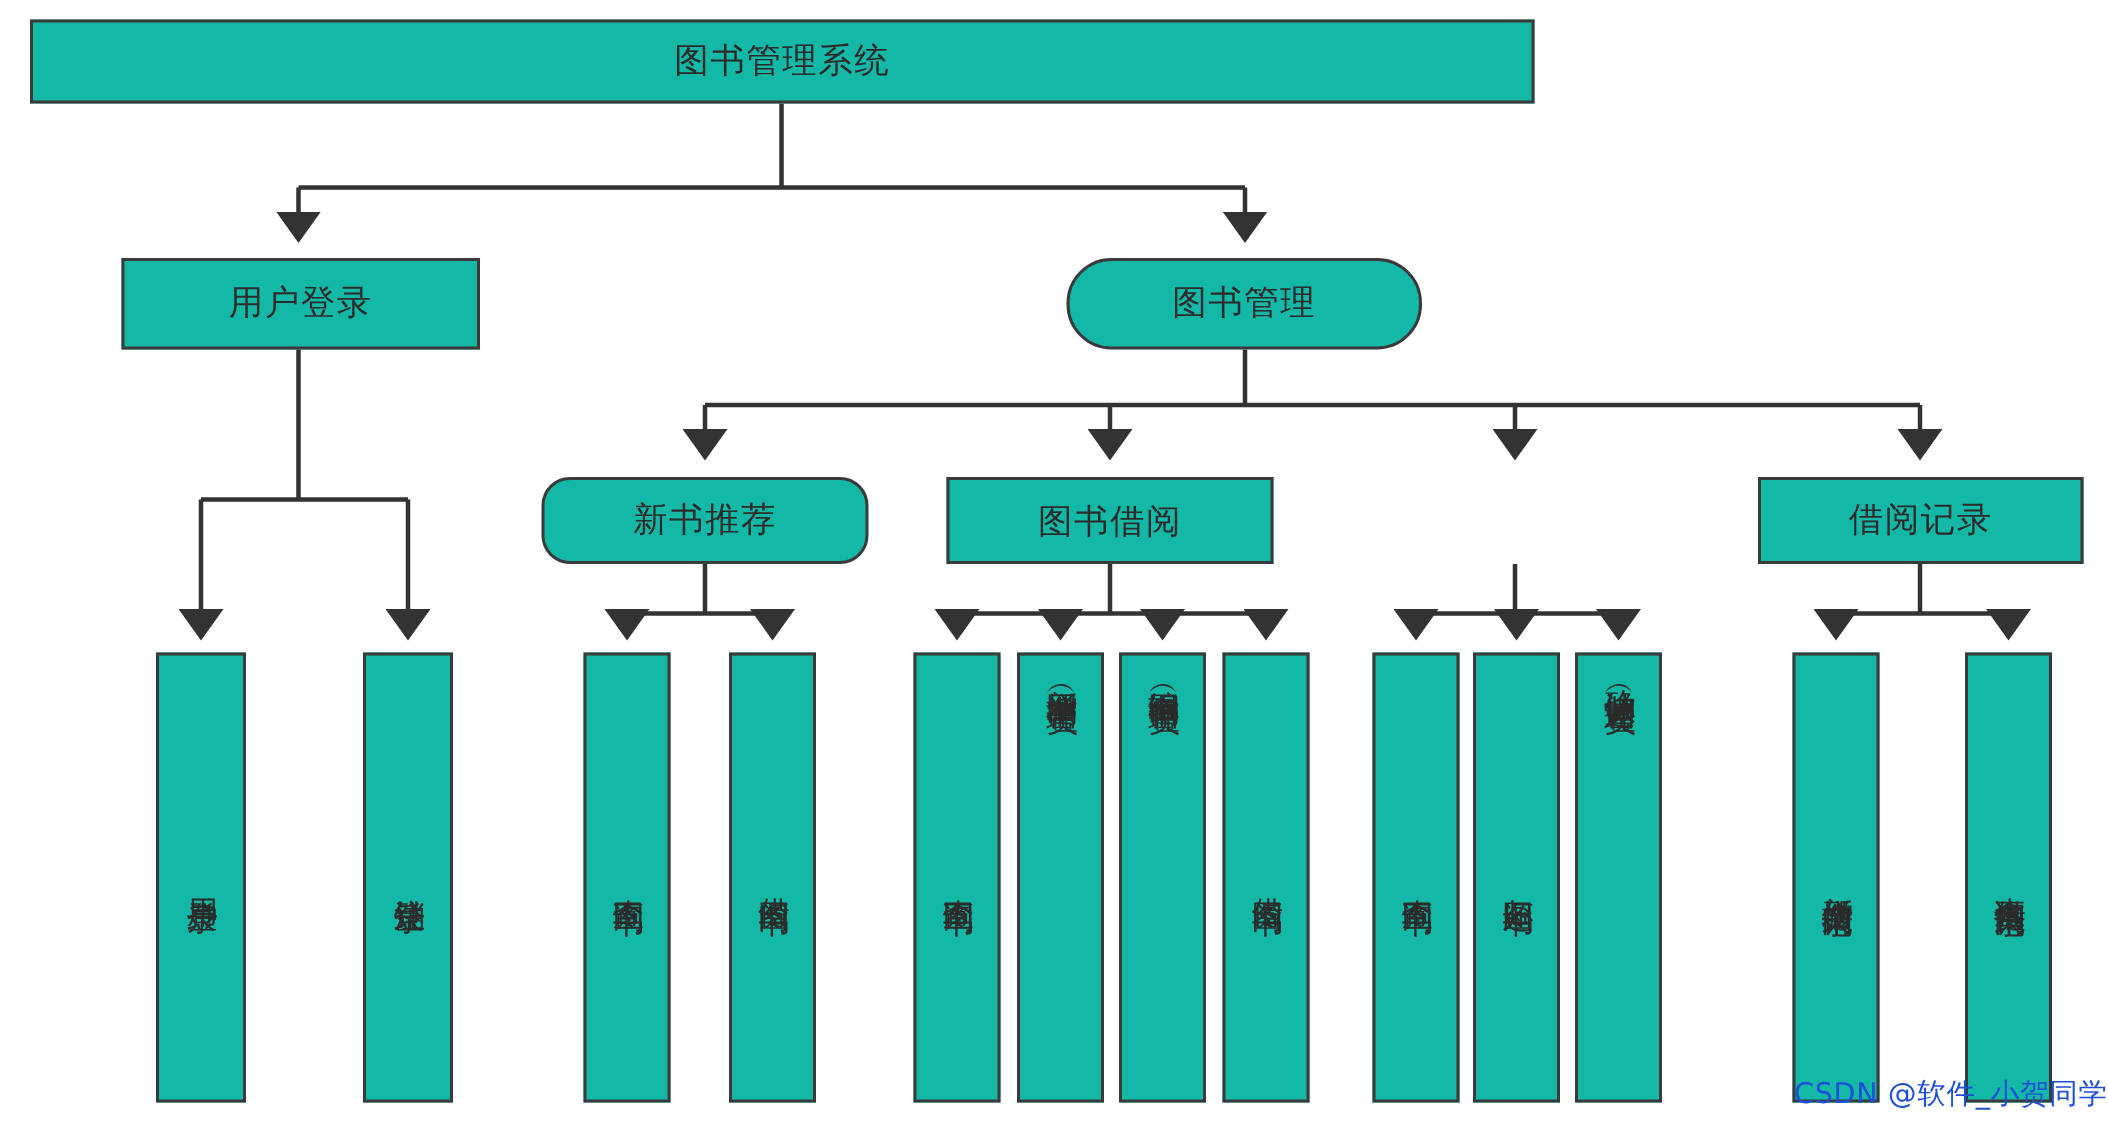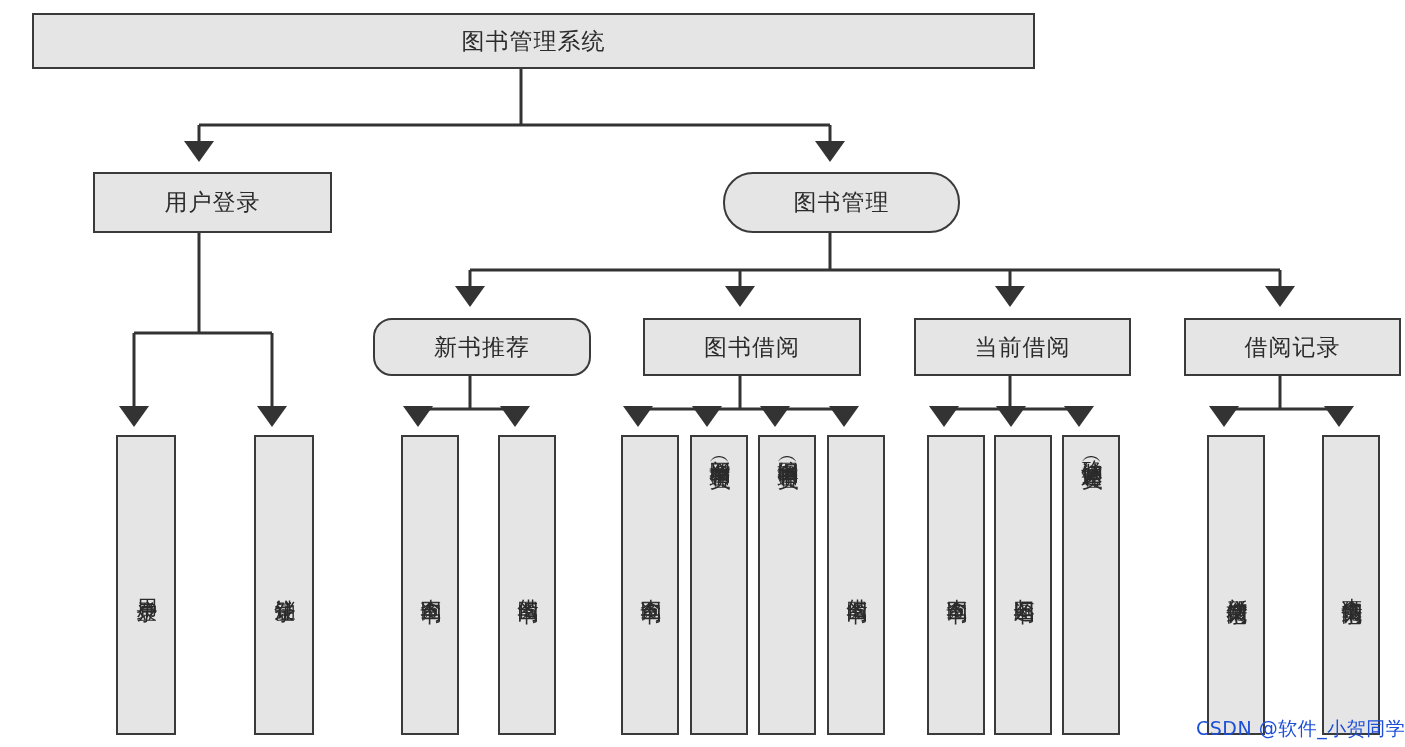--- a/index.html
+++ b/index.html
@@ -14,26 +14,25 @@
     position: relative;
     width: 1405px;
     height: 747px;
     background: #ffffff;
     overflow: hidden;
   }
   .node {
     position: absolute;
     box-sizing: border-box;
     border: 2.5px solid #3a3a3a;
-    background: #e5e5e5;
+    background: #14b8a6;
     display: flex;
     align-items: center;
     justify-content: center;
     color: #2b2b2b;
-    margin-left: 12px;
   }
   .node.horiz {
     font-size: 23px;
     letter-spacing: 1px;
     line-height: 1;
   }
   .node.vert {
     writing-mode: vertical-rl;
     text-orientation: upright;
     font-size: 21px;
@@ -135,23 +134,20 @@
   </div>
 
   <div class="node horiz" style="left:361px; top:318px; width:218px; height:58px;border-radius:19px;">
     <span class="label">新书推荐</span>
   </div>
 
   <div class="node horiz" style="left:631px; top:318px; width:218px; height:58px;font-family:Liberation Serif, serif;">
     <span class="label">图书借阅</span>
   </div>
 
-  <div class="node horiz" style="left:902px; top:318px; width:217px; height:58px;">
-    <span class="label">当前借阅</span>
-  </div>
 
   <div class="node horiz" style="left:1172px; top:318px; width:217px; height:58px;align-items:center;">
     <span class="label">借阅记录</span>
   </div>
 
   <div class="node vert centered" style="left:104px; top:435px; width:60px; height:300px;">
     <span class="label">用户登录</span>
   </div>
 
   <div class="node vert centered" style="left:242px; top:435px; width:60px; height:300px;">

